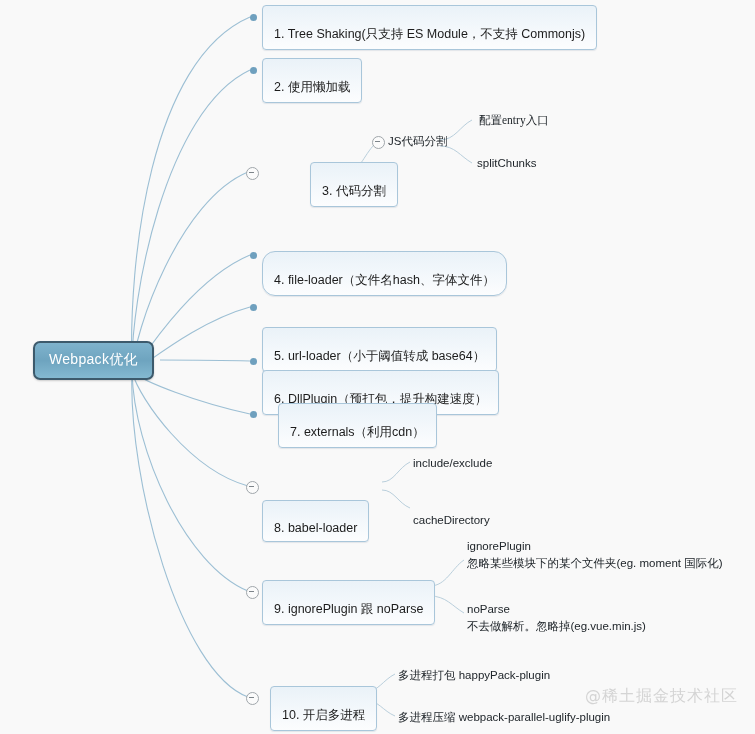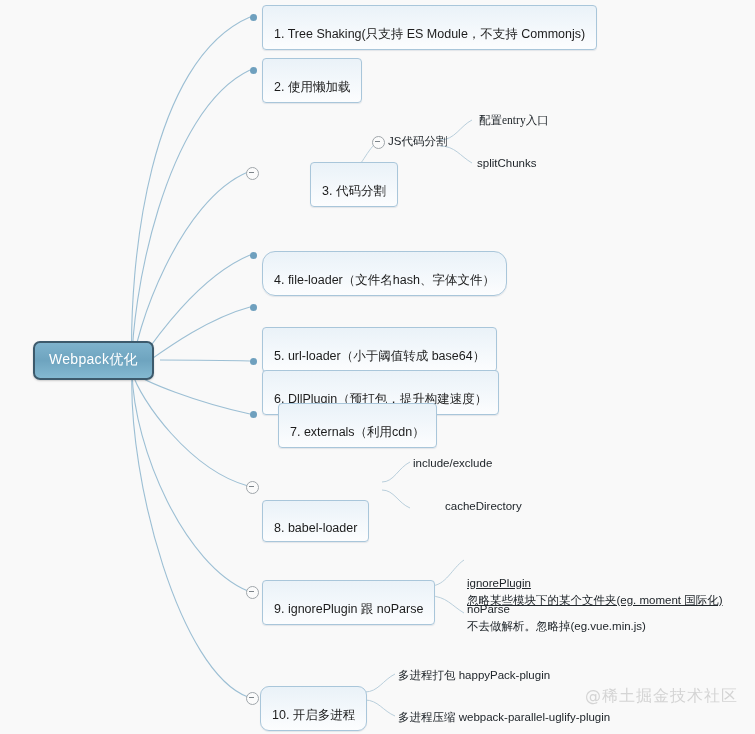--- a/index.html
+++ b/index.html
@@ -164,35 +164,35 @@
   <span class="bullet" style="left:250px; top:411px;"></span>
   <div class="node l1-node" style="left:278px; top:403px;">7. externals（利用cdn）</div>
 
   <span class="toggle" style="left:246px; top:481px;"></span>
   <div class="node l1-node" style="left:262px; top:475px;margin-top:25px;">8. babel-loader</div>
 
   <span class="toggle" style="left:246px; top:586px;"></span>
   <div class="node l1-node" style="left:262px; top:580px;">9. ignorePlugin 跟 noParse</div>
 
   <span class="toggle" style="left:246px; top:692px;"></span>
-  <div class="node l1-node" style="left:260px; top:686px;border-radius:9px;">10. 开启多进程</div>
+  <div class="node l1-node" style="left:270px; top:686px;">10. 开启多进程</div>
 
   <span class="toggle" style="left:372px; top:136px;"></span>
   <div class="node leaf-node" style="left:388px; top:133px;">JS代码分割</div>
 
 
   <div class="node leaf-node" style="left:479px; top:112px;font-family:Liberation Serif, serif;">配置entry入口</div>
 
   <div class="node leaf-node" style="left:477px; top:155px;">splitChunks</div>
 
   <div class="node leaf-node" style="left:413px; top:455px;">include/exclude</div>
 
-  <div class="node leaf-node" style="left:413px; top:498px;margin-left:32px;">cacheDirectory</div>
-
-  <div class="node leaf-node" style="left:467px; top:575px;text-decoration:underline;">
+  <div class="node leaf-node" style="left:413px; top:512px;">cacheDirectory</div>
+
+  <div class="node leaf-node" style="left:467px; top:538px;">
     <span>ignorePlugin</span>
     <span class="ln2">忽略某些模块下的某个文件夹(eg. moment 国际化)</span>
   </div>
 
   <div class="node leaf-node" style="left:467px; top:601px;">
     <span>noParse</span>
     <span class="ln2">不去做解析。忽略掉(eg.vue.min.js)</span>
   </div>
 
   <div class="node leaf-node" style="left:398px; top:667px;">多进程打包 happyPack-plugin</div>

